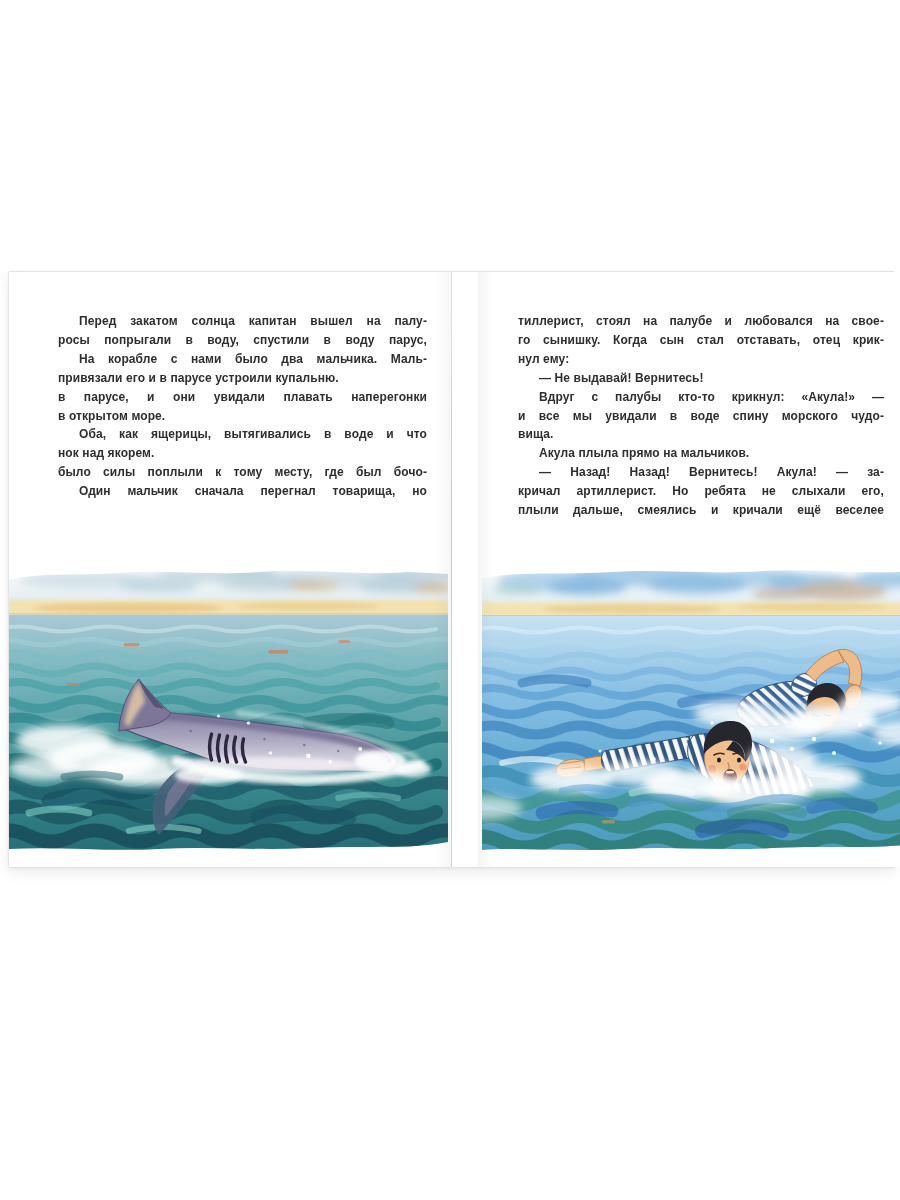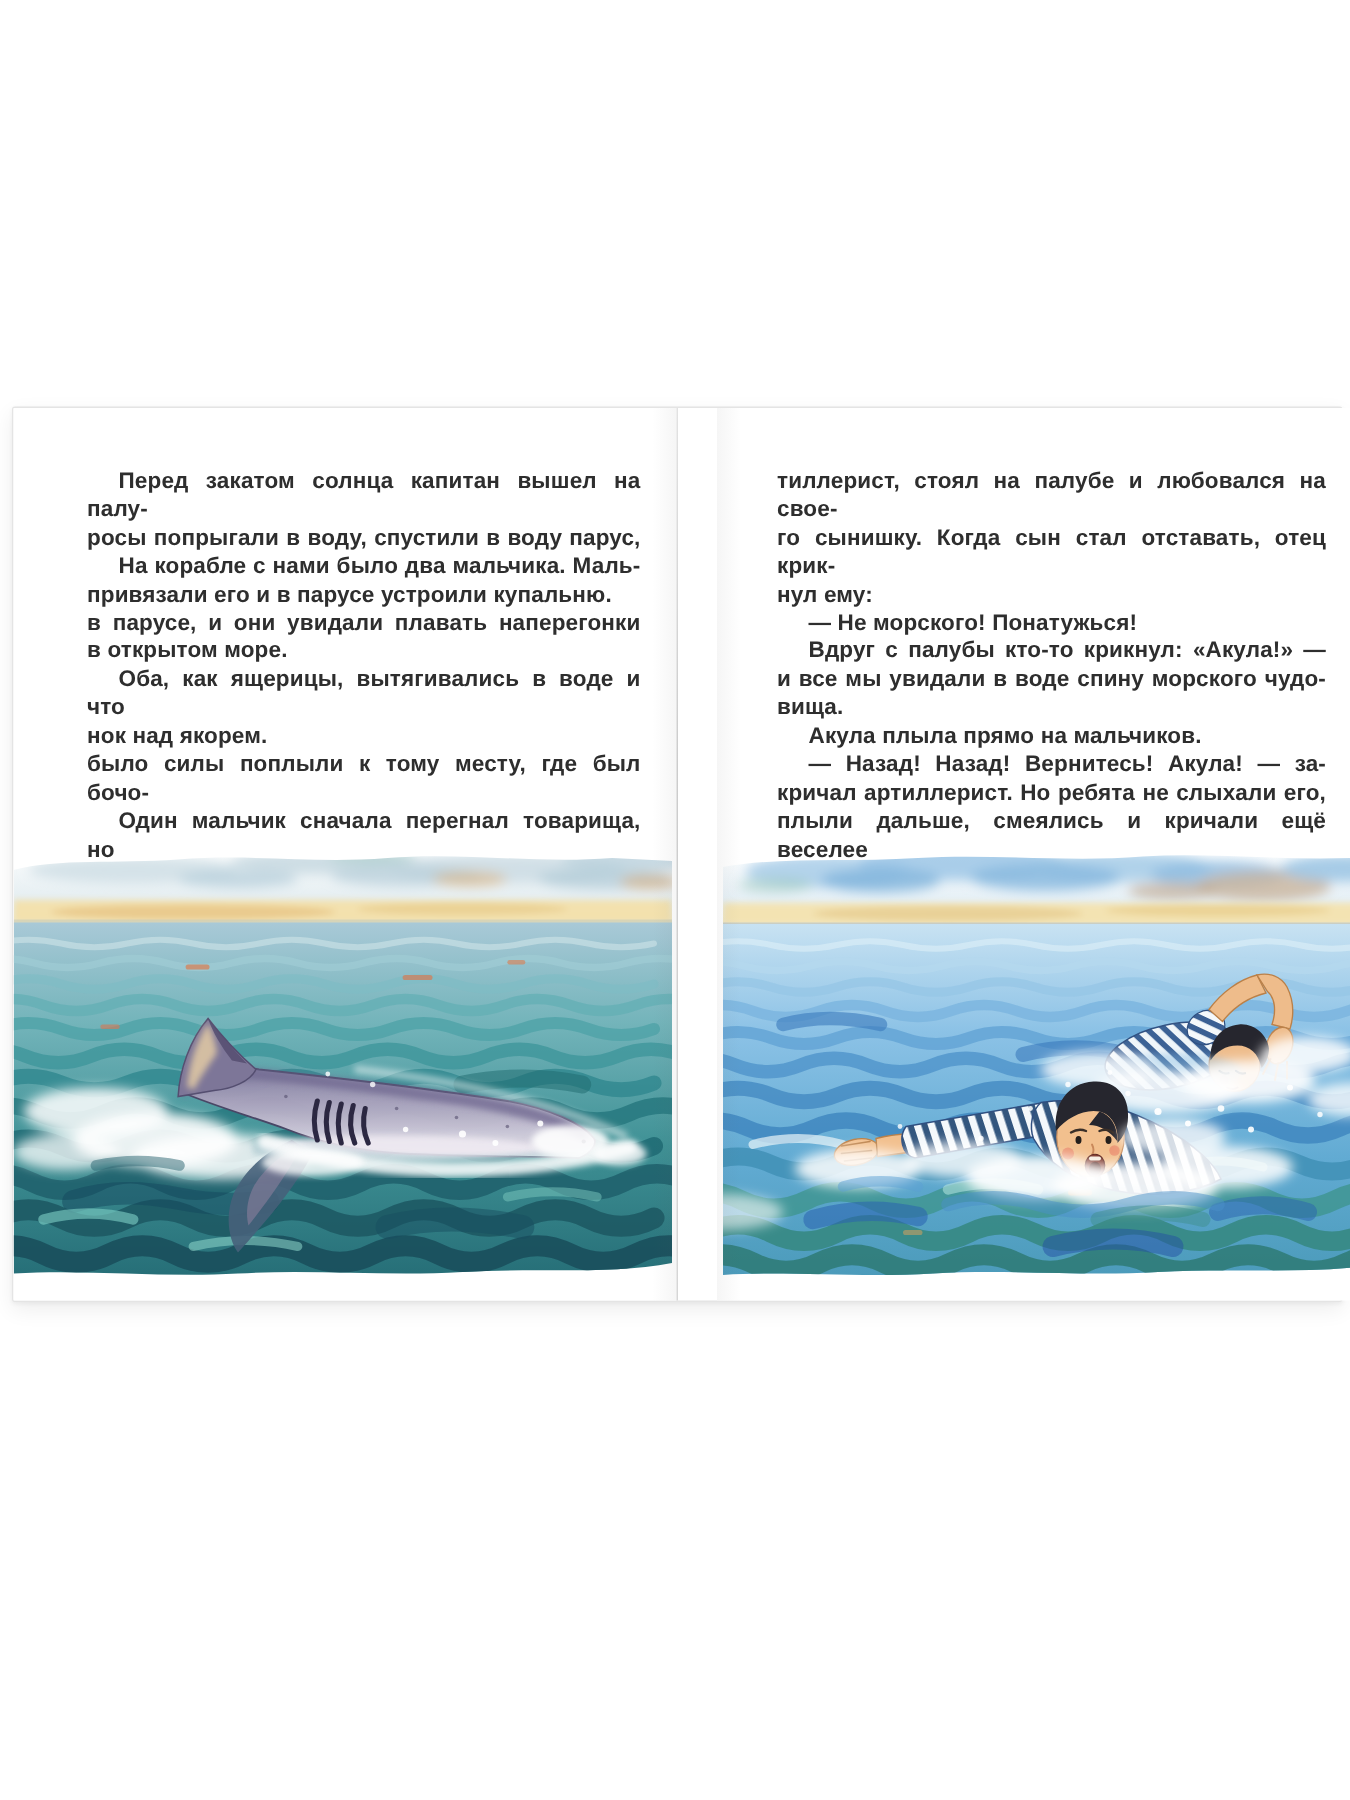--- a/index.html
+++ b/index.html
@@ -13,21 +13,21 @@
   .page-right{left:469px;width:442px;}
   .gutter{position:absolute;left:442px;top:0;width:1px;height:100%;
           background:linear-gradient(#e2e2e2,#cccccc 40%,#d6d6d6);z-index:6;}
   .page-left::after{content:"";position:absolute;right:0;top:0;bottom:0;width:16px;
           background:linear-gradient(to right,rgba(0,0,0,0),rgba(90,90,90,.06));z-index:5;pointer-events:none;}
   .page-right::before{content:"";position:absolute;left:0;top:0;bottom:0;width:16px;
           background:linear-gradient(to left,rgba(0,0,0,0),rgba(90,90,90,.06));z-index:5;pointer-events:none;}
   .textblock{position:absolute;top:40px;}
   .textblock.lefts{left:49px;width:369px;}
   .textblock.rights{left:40px;width:366px;}
-  .tl{font-size:15px;line-height:18.9px;font-weight:700;color:#2e2e2e;letter-spacing:.1px;
+  .tl{font-size:12px;line-height:18.9px;font-weight:700;color:#2e2e2e;letter-spacing:.1px;
       text-align:justify;text-align-last:justify;white-space:normal;}
   .tl.end{text-align-last:left;}
   .tl.ind{text-indent:21px;}
   .illus{position:absolute;top:291px;height:292px;display:block;}
   .illus.l{left:0;width:439px;}
   .illus.r{left:4px;width:437px;}
 </style>
 </head>
 <body>
 
@@ -177,21 +177,21 @@
       </svg>
     </div>
 
     <div class="gutter"></div>
 
     <div class="page page-right">
       <div class="textblock rights">
         <div class="tl">тиллерист, стоял на палубе и любовался на свое-</div>
         <div class="tl">го сынишку. Когда сын стал отставать, отец крик-</div>
         <div class="tl end">нул ему:</div>
-        <div class="tl ind end">— Не морского! Понатужься!</div>
+        <div class="tl ind end">— Не выдавай! Вернитесь!</div>
         <div class="tl ind">Вдруг с палубы кто-то крикнул: «Акула!» —</div>
         <div class="tl">и все мы увидали в воде спину морского чудо-</div>
         <div class="tl end">вища.</div>
         <div class="tl ind end">Акула плыла прямо на мальчиков.</div>
         <div class="tl ind">— Назад! Назад! Вернитесь! Акула! — за-</div>
         <div class="tl">кричал артиллерист. Но ребята не слыхали его,</div>
         <div class="tl">плыли дальше, смеялись и кричали ещё веселее</div>
       </div>
 
       <svg class="illus r" viewBox="0 0 437 292" preserveAspectRatio="none">

